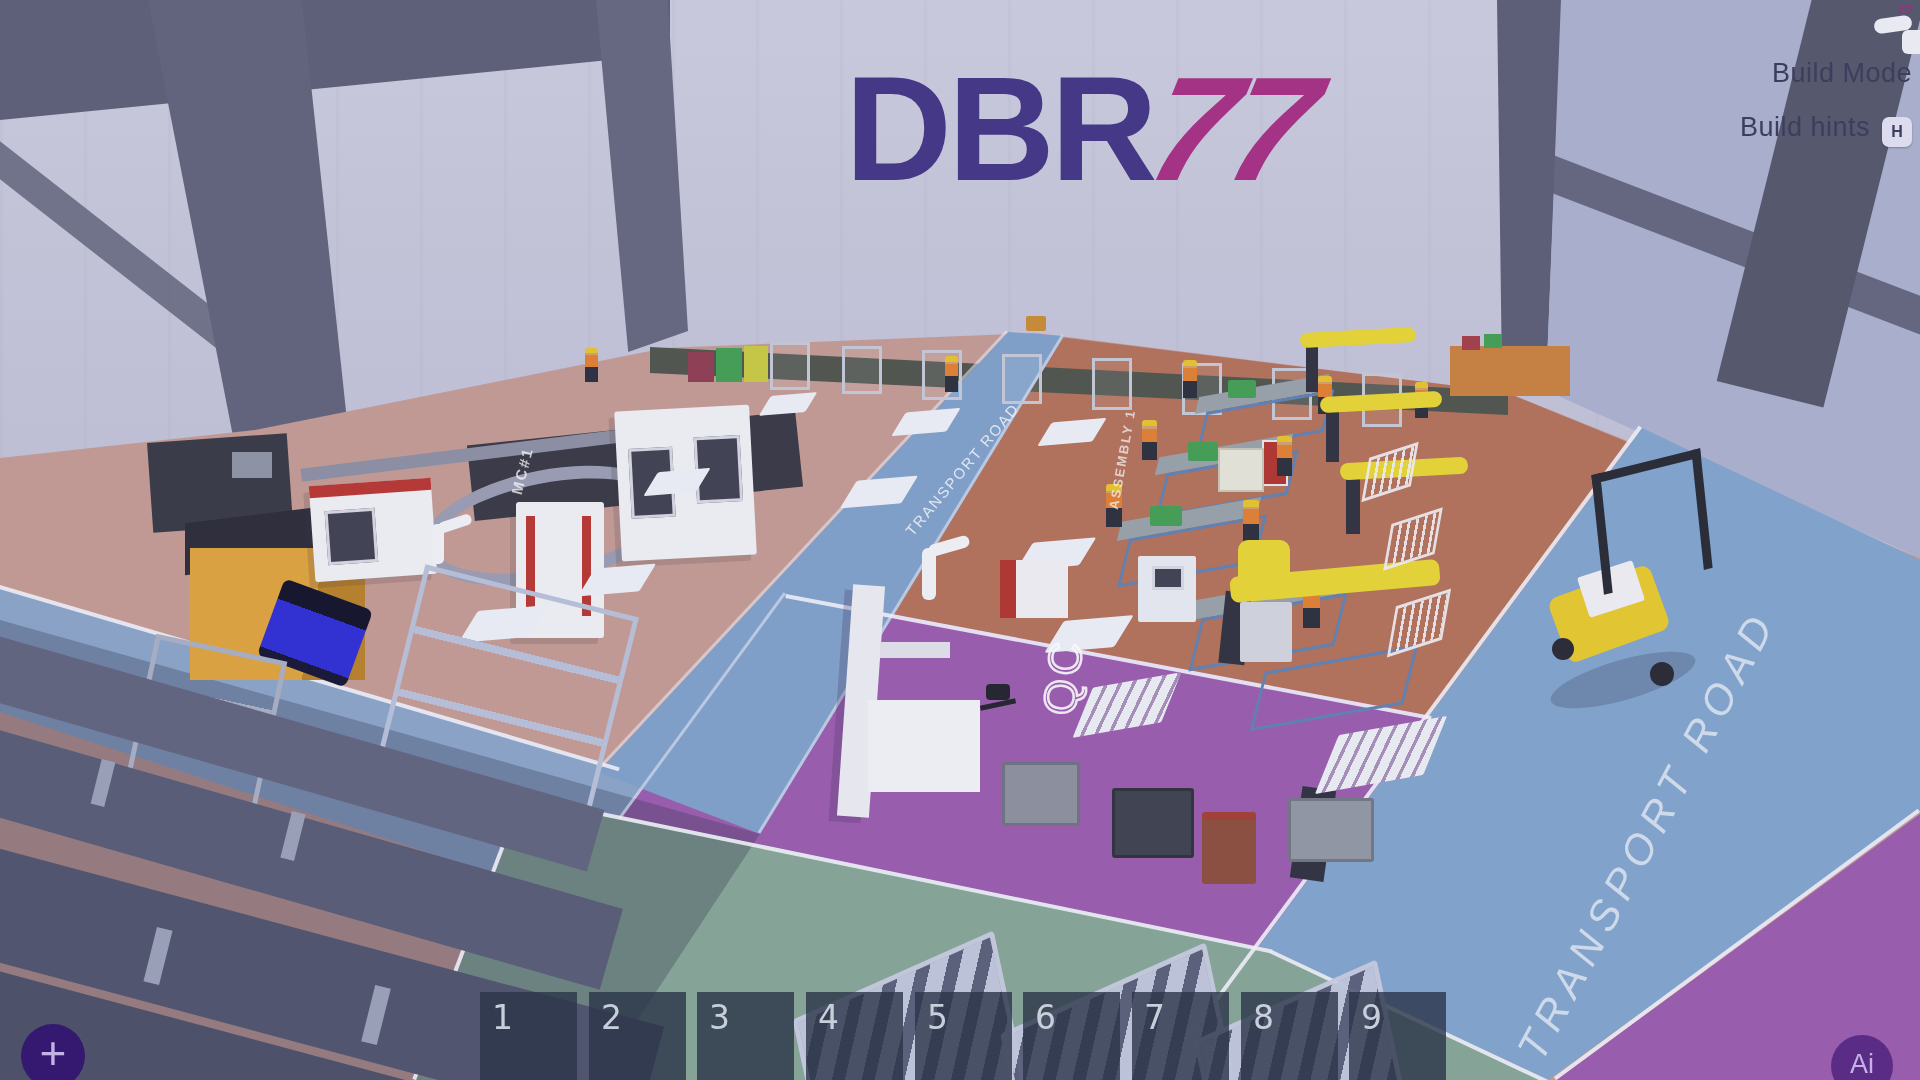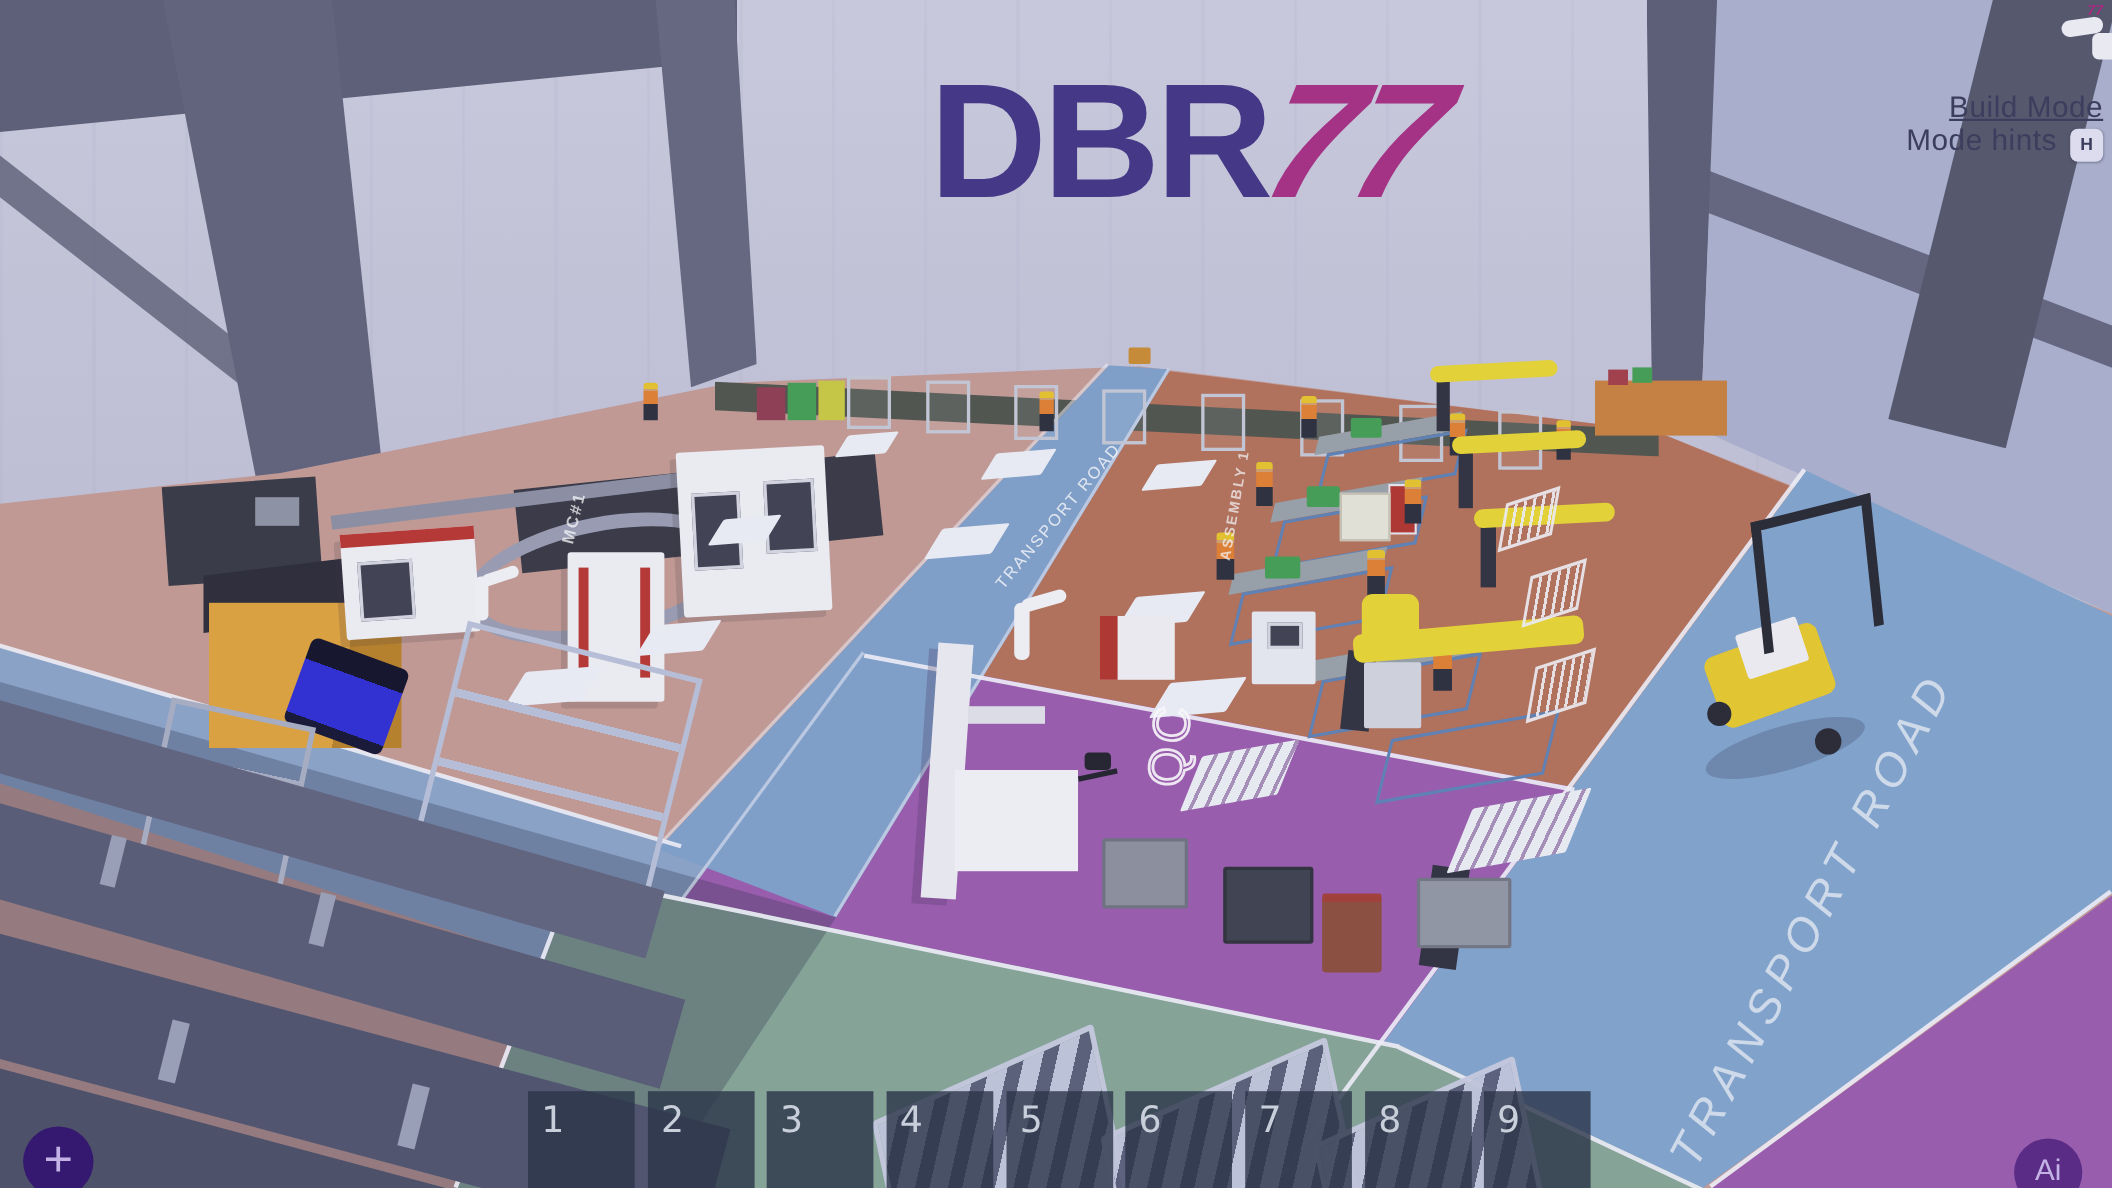--- a/index.html
+++ b/index.html
@@ -240,23 +240,23 @@
 
   <div class="p pallet-big" style="left:800px;top:975px;width:210px;height:150px;"></div>
   <div class="p pallet-big" style="left:1008px;top:988px;width:215px;height:155px;"></div>
   <div class="p pallet-big" style="left:1200px;top:1000px;width:190px;height:130px;"></div>
 
   <div class="p road-label" style="left:902px;top:528px;font-size:15px;letter-spacing:2px;transform:rotate(-50deg);">TRANSPORT ROAD</div>
   <div class="p road-label" style="left:1508px;top:1046px;font-size:42px;font-style:italic;letter-spacing:8px;transform:rotate(-62deg);opacity:.8;">TRANSPORT ROAD</div>
 
   <div class="p tint"></div>
 
-  <div class="p hud-text" style="right:8px;top:82px;text-decoration:underline;">Build Mode</div>
+  <div class="p hud-text" style="right:8px;top:58px;">Build Mode</div>
   <div class="p" style="right:8px;top:112px;">
-    <span class="hud-text">Mode hints</span><span class="keycap">H</span>
+    <span class="hud-text">Build hints</span><span class="keycap">H</span>
   </div>
 
   <div class="p" style="right:8px;top:2px;color:#a52a80;font-size:13px;font-weight:700;font-style:italic;">77</div>
   <div class="p" style="left:1874px;top:17px;width:38px;height:15px;background:#e9e9f2;border-radius:8px;transform:rotate(-8deg);"></div>
   <div class="p" style="left:1902px;top:30px;width:26px;height:24px;background:#e9e9f2;border-radius:6px;"></div>
 
   <div class="p" style="left:480px;top:992px;width:970px;height:96px;">
     <div class="p slot" style="left:0px;top:0;">
         <span class="num">1</span>
       </div>

